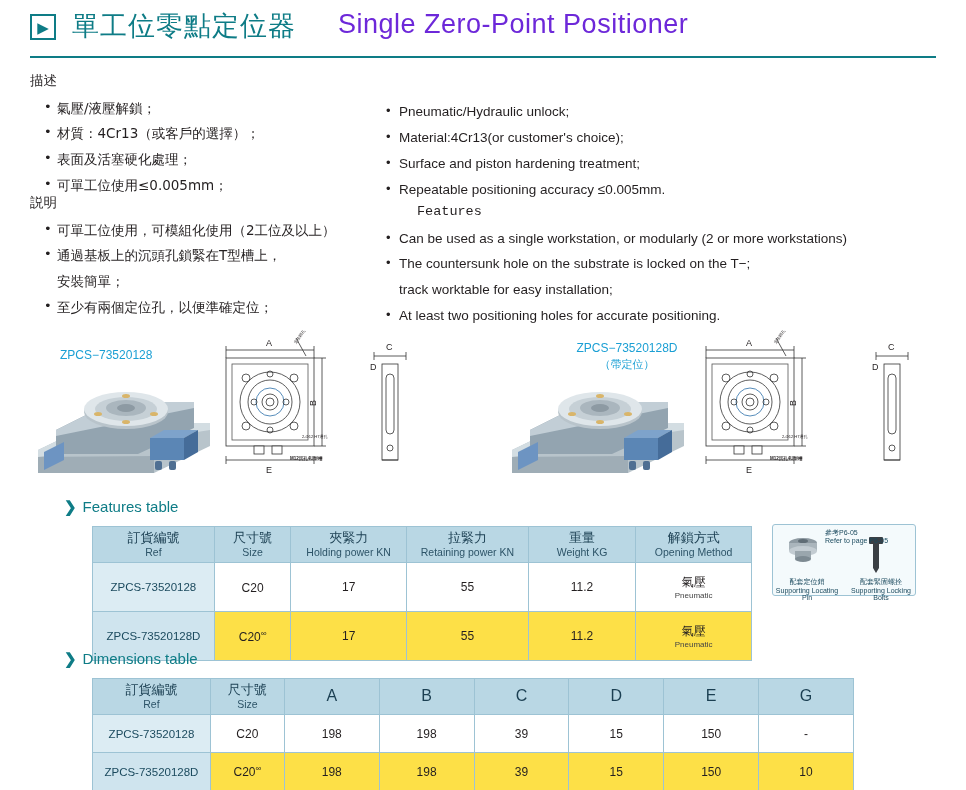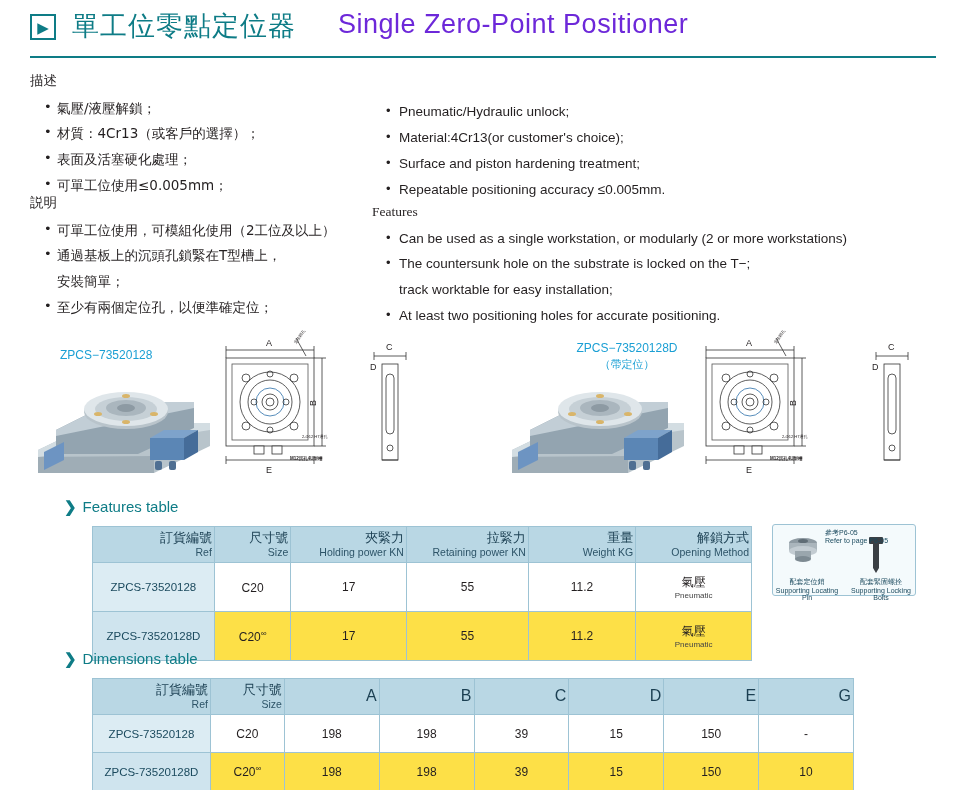--- a/index.html
+++ b/index.html
@@ -36,21 +36,21 @@
   }
   .hdr-rule {
     position: absolute; left: 30px; top: 56px; width: 906px; height: 2px;
     background: #0e7c86;
   }
 
   
   .txt-block { position: absolute; font-size: 13.5px; line-height: 1.0; }
   .blk-title { font-size: 13.5px; color: #231f20; margin-bottom: 9px;
                font-family: "DejaVu Sans", sans-serif; }
-  .blk-title.en { font-family: Liberation Serif, serif; }
+  .blk-title.en { font-family: Liberation Mono, monospace; margin-left: 45px; }
   ul.bul { list-style: none; margin: 12px; padding: 0; }
   ul.bul li {
     position: relative; padding-left: 15px; margin-bottom: 9px;
     font-size: 13.5px; line-height: 1.25; color: #231f20;
   }
   ul.bul li::before {
     content: "\2022"; position: absolute; left: 2px; top: -1px;
     color: #231f20; font-size: 13px;
   }
   ul.bul li.nobullet::before { content: ""; }
@@ -81,21 +81,21 @@
   
   table.tbl {
     position: absolute; border-collapse: collapse;
     font-size: 12px; color: #231f20;
   }
   table.tbl th, table.tbl td {
     border: 1px solid #9dc3d4; text-align: center; vertical-align: middle;
   }
   table.tbl thead th {
     background: #b9d7e4; color: #1b3f52; font-weight: normal;
-    padding: 4px 2px; line-height: 1.15; text-align: right;
+    padding: 4px 2px; line-height: 1.15;
   }
   table.tbl thead th .cn { font-size: 13px; display:block;
                            font-family: "DejaVu Sans", sans-serif; }
   table.tbl thead th .en { font-size: 10.5px; display:block; color:#2d5468; }
   table.tbl tbody td { padding: 11px 2px; background: #ffffff; }
   table.tbl tbody tr td.refcell { background: #dcecf3; color: #1b4a5e; font-size: 11.5px; }
   table.tbl tbody tr.alt td { background: #fde047; }
   table.tbl tbody tr.alt td.refcell { background: #cfe4ee; }
   .unlock-cn { display:block; font-size: 12px; font-family:"DejaVu Sans", sans-serif; }
   .unlock-en { display:block; font-size: 8px; color:#444; }

